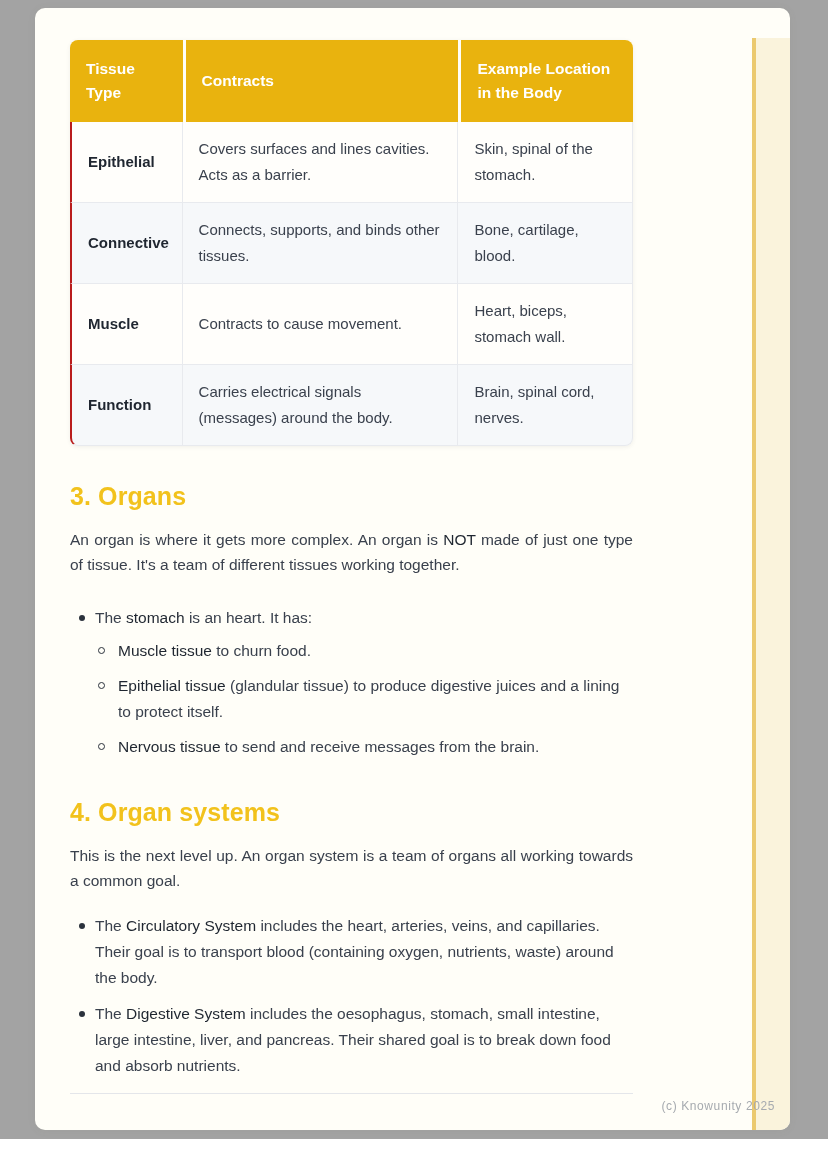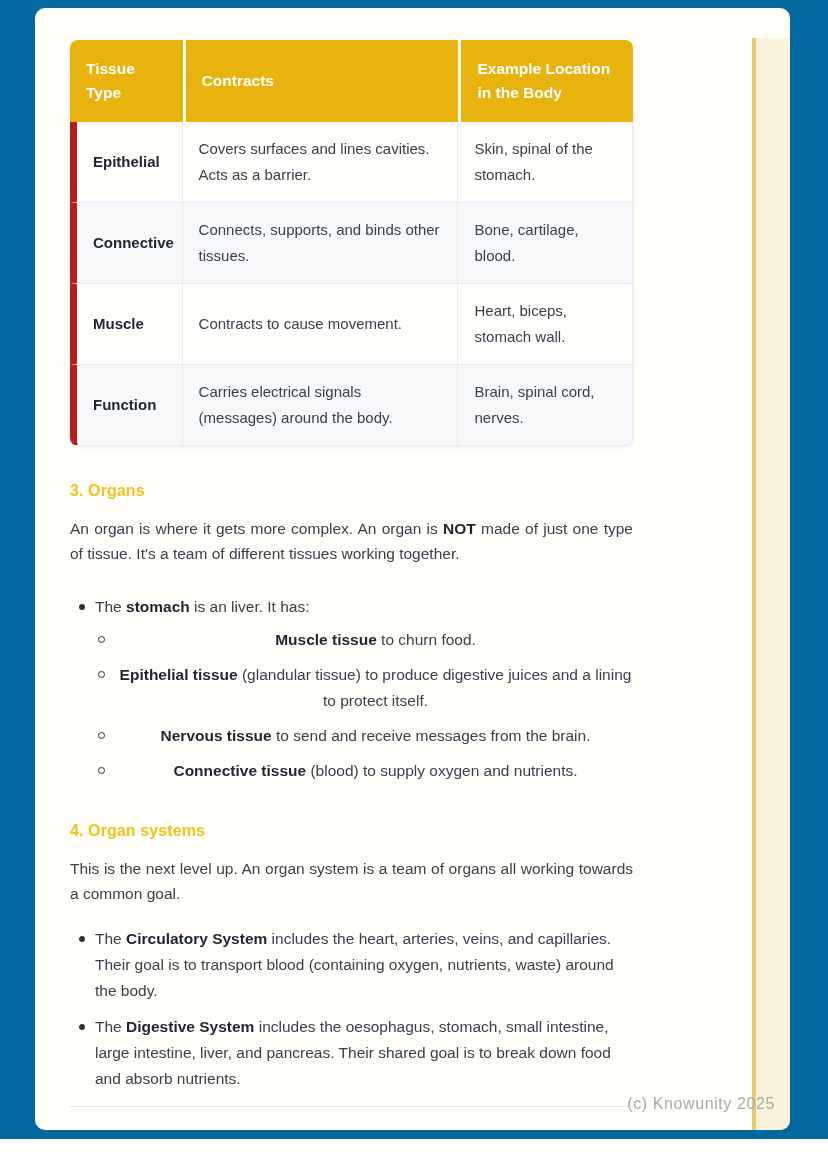--- a/index.html
+++ b/index.html
@@ -2,21 +2,21 @@
 <html><head>
 <meta charset="utf-8">
 <style>
   * { margin:0; padding:0; box-sizing:border-box; }
   html,body { background:#ffffff; }
   body { font-family:"Liberation Sans", sans-serif; }
 
   .canvas {
     position:relative;
     width:828px; height:1139px;
-    background:#0369a1;
+    background:#a3a3a3;
     overflow:hidden;
   }
 
   .page {
     position:absolute;
     left:35px; top:8px;
     width:755px; height:1122px;
     background:#FFFEF8;
     border-radius:10px;
     box-shadow:0 1px 8px rgba(120,110,80,0.07);
@@ -70,44 +70,44 @@
     font-size:15px;
     color:#3A414D;
     line-height:26px;
     vertical-align:middle;
     padding:14px 16px;
     height:80px;
     background:#FFFEFB;
     border-bottom:1px solid #E8EAEE;
     border-right:1px solid #E8EAEE;
   }
-  table.tissue td:first-child { border-left:7px solid #b91c1c; }
+  table.tissue td:first-child { border-left:2px solid #b91c1c; }
   table.tissue tr.alt td { background:#F6F8FA; }
   table.tissue td.rowhead { font-weight:700; color:#1F2630; }
   table.tissue tr:last-child td:first-child { border-bottom-left-radius:8px; }
   table.tissue tr:last-child td:last-child  { border-bottom-right-radius:8px; }
 
   
   h2.sec {
     margin-top:36px;
-    font-size:16px;
+    font-size:25px;
     font-weight:700;
     color:#F2C21C;
     letter-spacing:0.1px;
   }
   h2.sec.second { margin-top:38px; }
 
   p.para {
     margin-top:16px;
     font-size:15.5px;
     line-height:25px;
     color:#3A414D;
     text-align:justify;
   }
-  strong { color:#1F2630; font-weight:700; }
+  strong { color:#1F2630; font-weight:400; }
 
   ul.l1 { list-style:none; margin-top:28px; }
   ul.l1.tight { margin-top:20px; }
   ul.l1 > li {
     position:relative;
     padding-left:25px;
     font-size:15.5px;
     line-height:26px;
     color:#3A414D;
   }
@@ -122,21 +122,20 @@
   }
 
   ul.l2 { list-style:none; margin-top:7px; }
   ul.l2 > li {
     position:relative;
     padding-left:23px;
     margin-bottom:9px;
     font-size:15.5px;
     line-height:26px;
     color:#3A414D;
-    text-align:center;
   }
   ul.l2 > li:last-child { margin-bottom:0; }
   ul.l2 > li::before {
     content:"";
     position:absolute;
     left:3px; top:9px;
     width:5px; height:5px;
     border:1.6px solid #2B323C;
     border-radius:50%;
     background:transparent;
@@ -145,21 +144,21 @@
   hr.divider {
     margin-top:14px;
     border:none;
     border-top:1px solid #E4E6EA;
     width:563px;
   }
 
   .footer {
     position:absolute;
     right:15px; bottom:17px;
-    font-size:16px;
+    font-size:12px;
     letter-spacing:0.6px;
     color:#A6AAAF;
     z-index:3;
   }
 </style>
 </head>
 <body>
 
 <div class="canvas">
   <div class="page">
@@ -205,26 +204,25 @@
             </tr>
           </tbody>
         </table>
 
         <h2 class="sec">3. Organs</h2>
 
         <p class="para"><span>An organ is where it gets more complex. An organ is </span><strong>NOT</strong><span> made of just one type of tissue. It's a team of different tissues working together.</span></p>
 
         <ul class="l1">
           <li>
-            <span><span>The </span><strong>stomach</strong><span> is an liver. It has:</span></span>
+            <span><span>The </span><strong>stomach</strong><span> is an heart. It has:</span></span>
             <ul class="l2">
               <li><strong>Muscle tissue</strong><span> to churn food.</span></li>
               <li><strong>Epithelial tissue</strong><span> (glandular tissue) to produce digestive juices and a lining to protect itself.</span></li>
               <li><strong>Nervous tissue</strong><span> to send and receive messages from the brain.</span></li>
-              <li><strong>Connective tissue</strong><span> (blood) to supply oxygen and nutrients.</span></li>
             </ul>
           </li>
         </ul>
 
         <h2 class="sec second">4. Organ systems</h2>
 
         <p class="para"><span>This is the next level up. An organ system is a team of organs all working towards a common goal.</span></p>
 
         <ul class="l1 tight">
           <li><span>The </span><strong>Circulatory System</strong><span> includes the heart, arteries, veins, and capillaries. Their goal is to transport blood (containing oxygen, nutrients, waste) around the body.</span></li>

